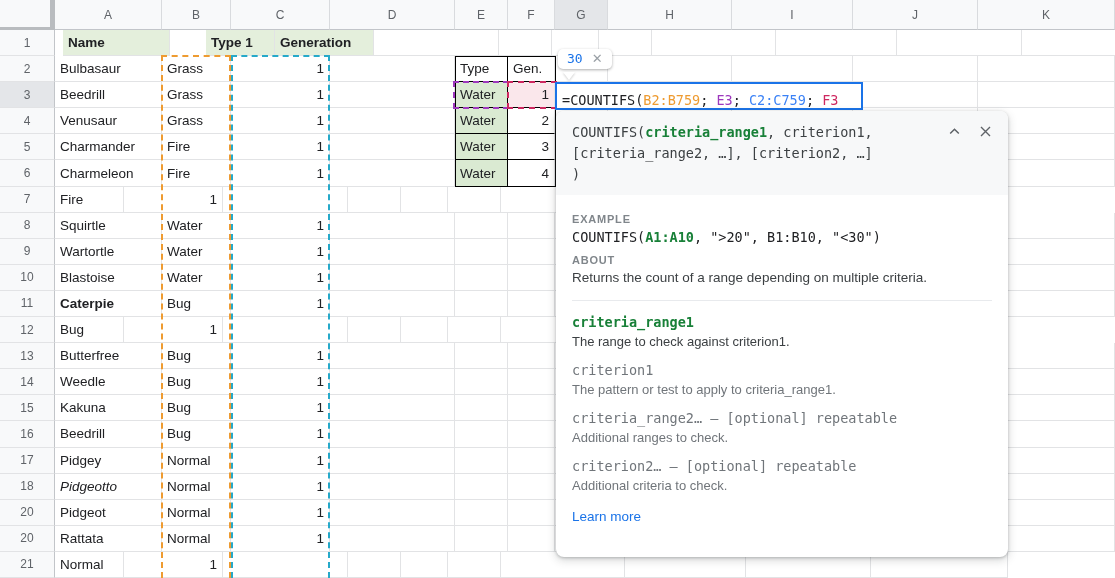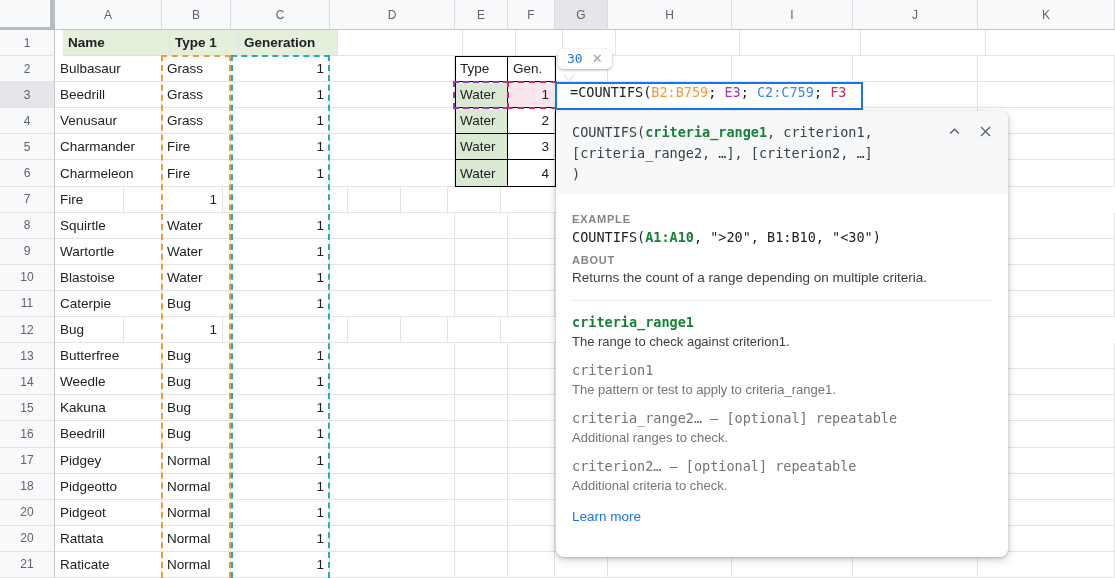--- a/index.html
+++ b/index.html
@@ -30,22 +30,22 @@
   
   .ov { position:absolute; pointer-events:none; }
   #lookup-box { left:455px; top:56px; width:101px; height:131px; border:1px solid #000; }
   #ov-b { left:161px; top:55px; width:70px; height:523px; border:2px dashed var(--ref1); border-bottom:none; }
   #ov-c { left:231px; top:55px; width:99px; height:523px; border:2px dashed var(--ref3); border-bottom:none; }
   #ov-e3 { left:453px; top:81px; width:56px; height:28px; border:2px dashed var(--ref2); }
   #ov-f3 { left:507px; top:81px; width:50px; height:28px; border:2px dashed var(--ref4); }
 
   
   #formula-box { position:absolute; left:555px; top:82px; width:308px; height:28px;
-    background:#fff; border:2px solid var(--accent); z-index:6; display:flex; align-items:flex-start;
-    padding-left:13px; font-family:"DejaVu Sans Mono", monospace; font-size:13.5px; color:#202124; white-space:pre; }
+    background:#fff; border:2px solid var(--accent); z-index:6; display:flex; align-items:flex-end;
+    padding-left:5px; font-family:"DejaVu Sans Mono", monospace; font-size:13.5px; color:#202124; white-space:pre; }
   #chip { position:absolute; left:558px; top:49px; z-index:7; background:#fff; border-radius:5px;
     box-shadow:0 1px 3px rgba(0,0,0,.32); padding:2px 9px 3px; display:flex; align-items:center; gap:9px;
     font-family:"DejaVu Sans Mono", monospace; font-size:13px; }
   #chip .val { color:var(--accent); }
   #chip .x { color:#9AA0A6; font-size:13px; cursor:pointer; font-family:"Liberation Sans",sans-serif; }
   #chip-tail { position:absolute; left:563px; top:72px; z-index:7; width:0; height:0;
     border-left:6px solid transparent; border-right:6px solid transparent; border-top:8px solid #fff;
     filter:drop-shadow(0 1px 1px rgba(0,0,0,.2)); }
 
   
@@ -84,21 +84,21 @@
         <div class="c hcell" style="flex: 0 0 47px;">F</div>
         <div class="c hcell active-hd" style="flex: 0 0 53px;">G</div>
         <div class="c hcell" style="flex: 0 0 124px;">H</div>
         <div class="c hcell" style="flex: 0 0 121px;">I</div>
         <div class="c hcell" style="flex: 0 0 125px;">J</div>
         <div class="c hcell" style="flex: 0 0 137px;">K</div>
       </div>
       <div class="grow">
         <div class="c rhead">1</div>
         <div class="c b hdr-bg" style="flex: 0 0 107px; margin-left: 8px;">Name</div>
-        <div class="c b hdr-bg" style="flex: 0 0 69px;">Type 1</div>
+        <div class="c b hdr-bg" style="flex: 0 0 69px; margin-left: 36px;">Type 1</div>
         <div class="c b hdr-bg" style="flex: 0 0 99px;">Generation</div>
         <div class="c" style="flex: 0 0 125px;"></div>
         <div class="c" style="flex: 0 0 53px;"></div>
         <div class="c" style="flex: 0 0 47px;"></div>
         <div class="c" style="flex: 0 0 53px;"></div>
         <div class="c" style="flex: 0 0 124px;"></div>
         <div class="c" style="flex: 0 0 121px;"></div>
         <div class="c" style="flex: 0 0 125px;"></div>
         <div class="c" style="flex: 0 0 137px;"></div>
       </div>
@@ -222,21 +222,21 @@
         <div class="c" style="flex: 0 0 53px;"></div>
         <div class="c" style="flex: 0 0 47px;"></div>
         <div class="c" style="flex: 0 0 53px;"></div>
         <div class="c" style="flex: 0 0 124px;"></div>
         <div class="c" style="flex: 0 0 121px;"></div>
         <div class="c" style="flex: 0 0 125px;"></div>
         <div class="c" style="flex: 0 0 137px;"></div>
       </div>
       <div class="grow">
         <div class="c rhead">11</div>
-        <div class="c" style="flex: 0 0 107px;">Caterpie</div>
+        <div class="c" style="flex: 0 0 107px; font-weight: bold;">Caterpie</div>
         <div class="c" style="flex: 0 0 69px;">Bug</div>
         <div class="c num" style="flex: 0 0 99px;">1</div>
         <div class="c" style="flex: 0 0 125px;"></div>
         <div class="c" style="flex: 0 0 53px;"></div>
         <div class="c" style="flex: 0 0 47px;"></div>
         <div class="c" style="flex: 0 0 53px;"></div>
         <div class="c" style="flex: 0 0 124px;"></div>
         <div class="c" style="flex: 0 0 121px;"></div>
         <div class="c" style="flex: 0 0 125px;"></div>
         <div class="c" style="flex: 0 0 137px;"></div>
@@ -319,21 +319,21 @@
         <div class="c" style="flex: 0 0 53px;"></div>
         <div class="c" style="flex: 0 0 47px;"></div>
         <div class="c" style="flex: 0 0 53px;"></div>
         <div class="c" style="flex: 0 0 124px;"></div>
         <div class="c" style="flex: 0 0 121px;"></div>
         <div class="c" style="flex: 0 0 125px;"></div>
         <div class="c" style="flex: 0 0 137px;"></div>
       </div>
       <div class="grow">
         <div class="c rhead">18</div>
-        <div class="c" style="flex: 0 0 107px;">Pidgeotto</div>
+        <div class="c" style="flex: 0 0 107px; font-style: italic;">Pidgeotto</div>
         <div class="c" style="flex: 0 0 69px;">Normal</div>
         <div class="c num" style="flex: 0 0 99px;">1</div>
         <div class="c" style="flex: 0 0 125px;"></div>
         <div class="c" style="flex: 0 0 53px;"></div>
         <div class="c" style="flex: 0 0 47px;"></div>
         <div class="c" style="flex: 0 0 53px;"></div>
         <div class="c" style="flex: 0 0 124px;"></div>
         <div class="c" style="flex: 0 0 121px;"></div>
         <div class="c" style="flex: 0 0 125px;"></div>
         <div class="c" style="flex: 0 0 137px;"></div>
@@ -361,21 +361,20 @@
         <div class="c" style="flex: 0 0 53px;"></div>
         <div class="c" style="flex: 0 0 47px;"></div>
         <div class="c" style="flex: 0 0 53px;"></div>
         <div class="c" style="flex: 0 0 124px;"></div>
         <div class="c" style="flex: 0 0 121px;"></div>
         <div class="c" style="flex: 0 0 125px;"></div>
         <div class="c" style="flex: 0 0 137px;"></div>
       </div>
       <div class="grow">
         <div class="c rhead">21</div>
-        <div class="c" style="flex: 0 0 107px;">Raticate</div>
         <div class="c" style="flex: 0 0 69px;">Normal</div>
         <div class="c num" style="flex: 0 0 99px;">1</div>
         <div class="c" style="flex: 0 0 125px;"></div>
         <div class="c" style="flex: 0 0 53px;"></div>
         <div class="c" style="flex: 0 0 47px;"></div>
         <div class="c" style="flex: 0 0 53px;"></div>
         <div class="c" style="flex: 0 0 124px;"></div>
         <div class="c" style="flex: 0 0 121px;"></div>
         <div class="c" style="flex: 0 0 125px;"></div>
         <div class="c" style="flex: 0 0 137px;"></div>

